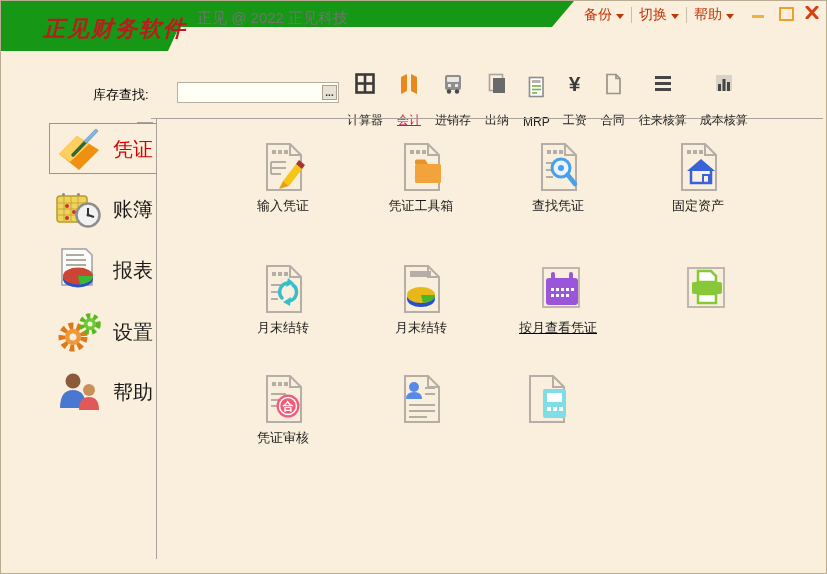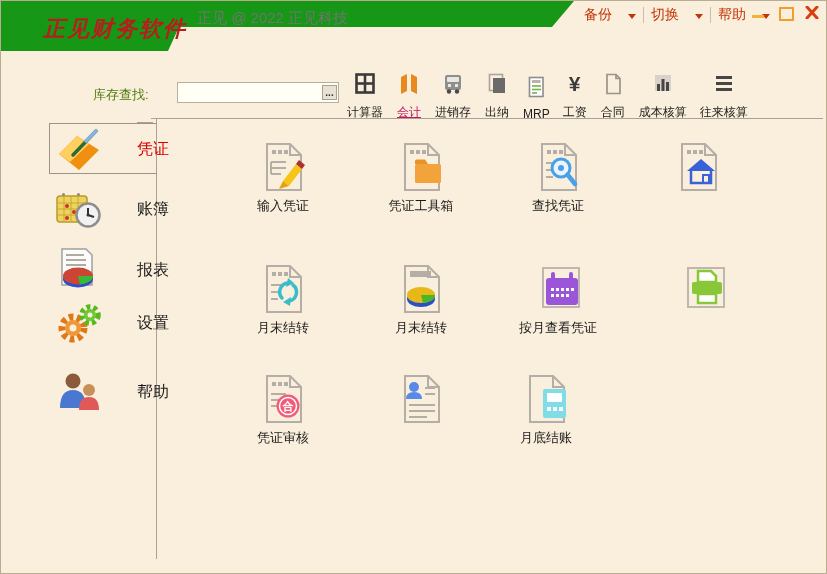--- a/index.html
+++ b/index.html
@@ -32,71 +32,71 @@
   .window-title {
     position:absolute; left:196px; top:8px;
     font-size:15px; color:#737373; white-space:nowrap;text-align:right;
   }
   
   .menubar {
     position:absolute; left:583px; top:5px;
     display:flex; align-items:center; gap:7px;
   }
   .menu-item {
-    display:flex; align-items:center; gap:16px;
+    display:flex; align-items:center; gap:4px;
     color:#C23508; font-size:14px; cursor:pointer; white-space:nowrap;justify-content:flex-end;
   }
   .chev {
     width:0; height:0; border-left:4px solid transparent;
     border-right:4px solid transparent; border-top:5px solid #C23508;
     display:inline-block; margin-top:2px;
   }
   .menu-sep { width:1px; height:16px; background:#c9bda5; }
   
   .win-controls {
     position:absolute; left:750px; top:5px;
     display:flex; align-items:center; gap:13px;
   }
   .wc { width:14px; height:13px; position:relative; cursor:pointer; }
   .wc-min::after { content:""; position:absolute; left:1px; right:1px; bottom:1px; height:3px; background:#F0B23C; }
   .wc-max::after { content:""; position:absolute; left:1px; top:1px; width:11px; height:10px; border:2.5px solid #F0A028; }
   .wc-close svg { display:block; }
   
-  .search-label { position:absolute; left:92px; top:85px; font-size:13px; color:#4d7c0f; }
+  .search-label { position:absolute; left:92px; top:85px; font-size:13px; color:#000000; }
   .search-input {
     position:absolute; left:176px; top:81px; width:162px; height:21px;
     background:#FFFFF6; border:1px solid #b6ae9e; font-size:12px; padding:0 18px 0 4px;
     outline:none;
   }
   .more-btn {
     position:absolute; left:321px; top:84px; width:15px; height:15px;
     background:#E8E2D4; border:1px solid #aaa290; font-size:10px; line-height:9px;
     text-align:center; color:#333; cursor:pointer; font-weight:bold; padding:0;
   }
   
   .toolbar {
     position:absolute; left:346px; top:71px;
     display:flex; align-items:flex-end; gap:13px;
   }
   .titem { display:flex; flex-direction:column; align-items:center; cursor:pointer; }
   .titem .ticon { height:24px; display:flex; align-items:center; justify-content:center; }
-  .titem .tlabel { font-size:12px; color:#1c1c1c; margin-top:8px; white-space:nowrap; }
+  .titem .tlabel { font-size:12px; color:#1c1c1c; margin-top:16px; white-space:nowrap; }
   .titem.active .tlabel { color:#be185d;text-decoration:underline; }
   .yuan-glyph { font-size:21px; font-weight:bold; color:#3a3a3a; line-height:22px; }
   
   .h-sep { position:absolute; left:150px; top:117px; width:672px; height:1px; background:#a8a29a; }
   .h-sep-step { position:absolute; left:136px; top:121px; width:16px; height:1px; background:#a8a29a; }
   .v-sep { position:absolute; left:155px; top:117px; width:1px; height:441px; background:#a8a29a; }
   
   .select-box {
     position:absolute; left:48px; top:122px; width:108px; height:51px;
     border:1px solid #9a948c; border-right:none;
   }
   .sitem { position:absolute; display:flex; align-items:center; gap:10px; cursor:pointer; }
-  .sitem .slabel { font-size:16px; color:#1a1a1a; white-space:nowrap;margin-left:24px; }
+  .sitem .slabel { font-size:20px; color:#1a1a1a; white-space:nowrap; }
   .sitem.active .slabel { color:#D40000; }
   .sitem svg { display:block; }
   
   .citem { position:absolute; width:150px; text-align:center; cursor:pointer; }
   .citem .cicon { width:48px; height:52px; margin:0 auto; position:relative; }
   .citem .clabel { font-size:13px; color:#1a1a1a; margin-top:4px; white-space:nowrap; }
   .stamp-char {
     position:absolute; left:22px; top:27px; width:14px;
     color:#fff; font-size:11px; font-weight:bold; text-align:center; line-height:12px;
   }
@@ -213,38 +213,38 @@
         <path d="M7 2.5 H16 L20 6.5 V21.5 H7 Z" fill="none" stroke="#9a948a" stroke-width="1.7"></path>
         <path d="M16 2.5 V6.5 H20" fill="none" stroke="#9a948a" stroke-width="1.7"></path>
       </svg>
     </span>
     <span class="tlabel">合同</span>
   </div>
 
   <div class="titem">
     <span class="ticon">
       <svg width="26" height="24" viewBox="0 0 26 24">
+        <rect x="5" y="4" width="16" height="3" fill="#464646"></rect>
+        <rect x="5" y="10" width="16" height="3" fill="#464646"></rect>
+        <rect x="5" y="16" width="16" height="3" fill="#464646"></rect>
+      </svg>
+    </span>
+    <span class="tlabel">往来核算</span>
+  </div>
+
+  <div class="titem">
+    <span class="ticon">
+      <svg width="26" height="24" viewBox="0 0 26 24">
         <rect x="5" y="3" width="16" height="16" fill="#d8d2c8"></rect>
         <rect x="7" y="12" width="3" height="7" fill="#464646"></rect>
         <rect x="11.5" y="7" width="3" height="12" fill="#464646"></rect>
         <rect x="16" y="10" width="3" height="9" fill="#464646"></rect>
       </svg>
     </span>
     <span class="tlabel">成本核算</span>
-  </div>
-
-  <div class="titem">
-    <span class="ticon">
-      <svg width="26" height="24" viewBox="0 0 26 24">
-        <rect x="5" y="4" width="16" height="3" fill="#464646"></rect>
-        <rect x="5" y="10" width="16" height="3" fill="#464646"></rect>
-        <rect x="5" y="16" width="16" height="3" fill="#464646"></rect>
-      </svg>
-    </span>
-    <span class="tlabel">往来核算</span>
   </div>
 
 </div>
 
 <div class="h-sep"></div>
 <div class="h-sep-step"></div>
 <div class="v-sep"></div>
 <div class="select-box"></div>
 
 <div class="sitem active" style="left:54px; top:125px;">
@@ -278,21 +278,21 @@
   <svg width="48" height="46" viewBox="0 0 46 46">
     <path d="M6 2 H30 L36 8 V38 H6 Z" fill="#FCFCFA" stroke="#A0A0A0" stroke-width="1.5"></path>
     <path d="M10 8 H28 M10 13 H30 M10 18 H30" stroke="#b0aaa0" stroke-width="2"></path>
     <ellipse cx="22" cy="32" rx="15" ry="8.5" fill="#2A50C8"></ellipse>
     <ellipse cx="22" cy="29" rx="15" ry="8.5" fill="#CC4433"></ellipse>
     <path d="M22 29 L37 29 A15 8.5 0 0 1 24 37.4 Z" fill="#38B838"></path>
   </svg>
   <span class="slabel">报表</span>
 </div>
 
-<div class="sitem" style="left:54px; top:299px;text-align:center;">
+<div class="sitem" style="left:54px; top:308px;text-align:center;">
   <svg width="48" height="46" viewBox="0 0 46 46">
     <circle cx="17" cy="28" r="11" fill="none" stroke="#E07818" stroke-width="7" stroke-dasharray="4.5 3.4"></circle>
     <circle cx="17" cy="28" r="8" fill="#F09838"></circle>
     <circle cx="17" cy="28" r="3.5" fill="#FAEFDC"></circle>
     <circle cx="34" cy="15" r="8" fill="none" stroke="#58B820" stroke-width="5.5" stroke-dasharray="3.8 3"></circle>
     <circle cx="34" cy="15" r="6" fill="#70C838"></circle>
     <circle cx="34" cy="15" r="2.5" fill="#FAEFDC"></circle>
   </svg>
   <span class="slabel">设置</span>
 </div>
@@ -358,20 +358,21 @@
     <svg width="48" height="52" viewBox="0 0 48 52">
       <path d="M8 3 H31 L42 14 V49 H8 Z M31 3 V14 H42" fill="none" stroke="#B4AEA6" stroke-width="2"></path>
       <rect x="13" y="9" width="4" height="4" fill="#B4AEA6"></rect>
         <rect x="19" y="9" width="4" height="4" fill="#B4AEA6"></rect>
         <rect x="25" y="9" width="4" height="4" fill="#B4AEA6"></rect>
       <polygon points="13,30 27,18 41,30" fill="#3A62D8"></polygon>
       <path d="M17 30 V42 H37 V30" fill="none" stroke="#3A62D8" stroke-width="2.5"></path>
       <rect x="29" y="34" width="6" height="8" fill="none" stroke="#3A62D8" stroke-width="2"></rect>
     </svg>
   </div>
+  <div class="clabel">固定资产</div>
 </div>
 
 <div class="citem" style="left:207px; top:262px;">
   <div class="cicon">
     <svg width="48" height="52" viewBox="0 0 48 52">
       <path d="M8 3 H31 L42 14 V49 H8 Z M31 3 V14 H42" fill="none" stroke="#B4AEA6" stroke-width="2"></path>
       <rect x="13" y="9" width="4" height="4" fill="#B4AEA6"></rect>
         <rect x="19" y="9" width="4" height="4" fill="#B4AEA6"></rect>
         <rect x="25" y="9" width="4" height="4" fill="#B4AEA6"></rect>
       <path d="M12 22 H23 M12 29 H19 M12 36 H19" fill="none" stroke="#B4AEA6" stroke-width="2"></path>
@@ -390,21 +391,21 @@
       <path d="M8 3 H31 L42 14 V49 H8 Z M31 3 V14 H42" fill="none" stroke="#B4AEA6" stroke-width="2"></path>
       <rect x="13" y="8" width="21" height="6" fill="#B4AEA6"></rect>
       <ellipse cx="24" cy="36" rx="14" ry="8" fill="#2A50C8"></ellipse>
       <ellipse cx="24" cy="32" rx="14" ry="8" fill="#E8B818"></ellipse>
       <path d="M24 32 L38 32 A14 8 0 0 1 26 40 Z" fill="#48B828"></path>
     </svg>
   </div>
   <div class="clabel">月末结转</div>
 </div>
 
-<div class="citem" style="left:482px; top:262px;">
+<div class="citem" style="left:482px; top:262px;text-decoration:underline;">
   <div class="cicon">
     <svg width="48" height="52" viewBox="0 0 48 52">
       <rect x="9" y="5" width="36" height="39" fill="none" stroke="#BDB7AF" stroke-width="2"></rect>
       <rect x="17" y="9" width="4" height="10" rx="2" fill="#9A55D8"></rect>
       <rect x="35" y="9" width="4" height="10" rx="2" fill="#9A55D8"></rect>
       <rect x="12" y="15" width="32" height="27" rx="3" fill="#9A55D8"></rect>
       <g fill="#ffffff">
         <rect x="17" y="25" width="3" height="3"></rect>
           <rect x="22" y="25" width="3" height="3"></rect>
           <rect x="27" y="25" width="3" height="3"></rect>
@@ -462,14 +463,13 @@
   <div class="cicon">
     <svg width="48" height="52" viewBox="0 0 48 52">
       <path d="M8 3 H31 L42 14 V49 H8 Z M31 3 V14 H42" fill="none" stroke="#B4AEA6" stroke-width="2"></path>
       <rect x="21" y="16" width="23" height="29" rx="2" fill="#7FDDE8"></rect>
       <rect x="25" y="20" width="15" height="9" fill="#ffffff"></rect>
       <rect x="25" y="34" width="4" height="4" fill="#ffffff"></rect>
       <rect x="31" y="34" width="4" height="4" fill="#ffffff"></rect>
       <rect x="37" y="34" width="4" height="4" fill="#ffffff"></rect>
     </svg>
   </div>
-  <div class="clabel">月底结账</div>
 </div>
 
 </body></html>

